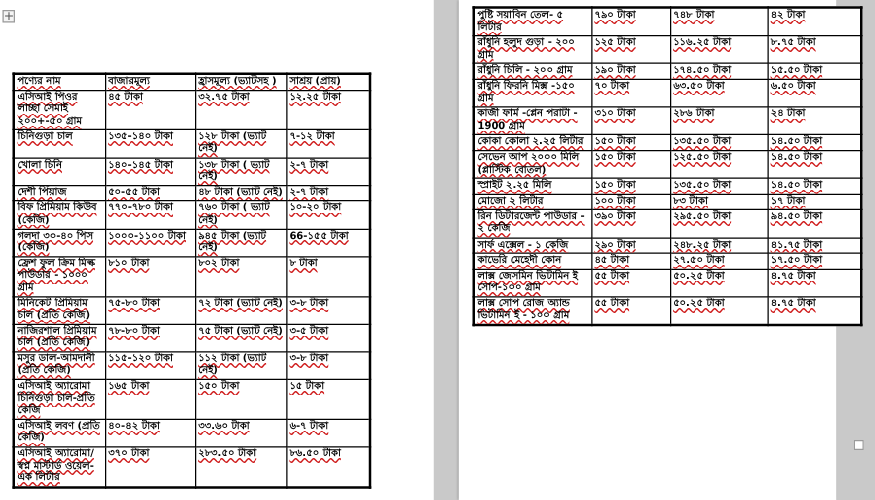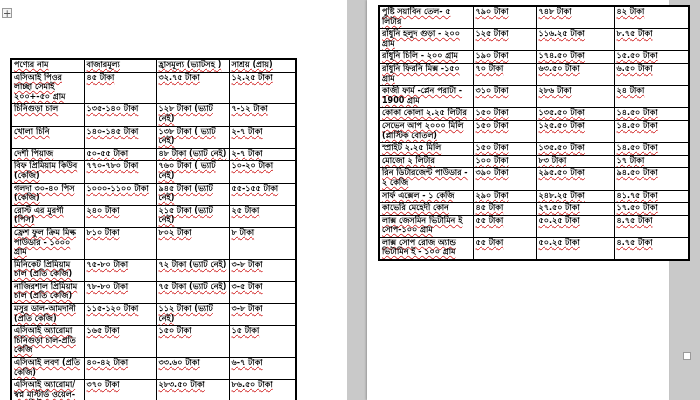--- a/index.html
+++ b/index.html
@@ -95,27 +95,21 @@
           <tr>
             <td><span class="spell">বিফ প্রিমিয়াম কিউব (কেজি)</span></td>
             <td><span class="spell">৭৭০-৭৮০ টাকা</span></td>
             <td><span class="spell">৭৬০ টাকা ( ভ্যাট নেই)</span></td>
             <td><span class="spell">১০-২০ টাকা</span></td>
           </tr>
           <tr>
             <td><span class="spell">গলদা ৩০-৪০ পিস (কেজি)</span></td>
             <td><span class="spell">১০০০-১১০০ টাকা</span></td>
             <td><span class="spell">৯৪৫ টাকা (ভ্যাট নেই)</span></td>
-            <td><span class="spell">৫৫-১৫৫ টাকা</span></td>
-          </tr>
-          <tr>
-            <td><span class="spell">রোস্ট এর মুরগী (পিস)</span></td>
-            <td><span class="spell">২৪০ টাকা</span></td>
-            <td><span class="spell">২১৫ টাকা (ভ্যাট নেই)</span></td>
-            <td><span class="spell">২৫ টাকা</span></td>
+            <td><span class="spell">66-১৫৫ টাকা</span></td>
           </tr>
           <tr>
             <td><span class="spell">ফ্রেশ ফুল ক্রিম মিল্ক পাউডার - ১০০০ গ্রাম</span></td>
             <td><span class="spell">৮১০ টাকা</span></td>
             <td><span class="spell">৮০২ টাকা</span></td>
             <td><span class="spell">৮ টাকা</span></td>
           </tr>
           <tr>
             <td><span class="spell">মিনিকেট প্রিমিয়াম চাল (প্রতি কেজি)</span></td>
             <td><span class="spell">৭৫-৮০ টাকা</span></td>

